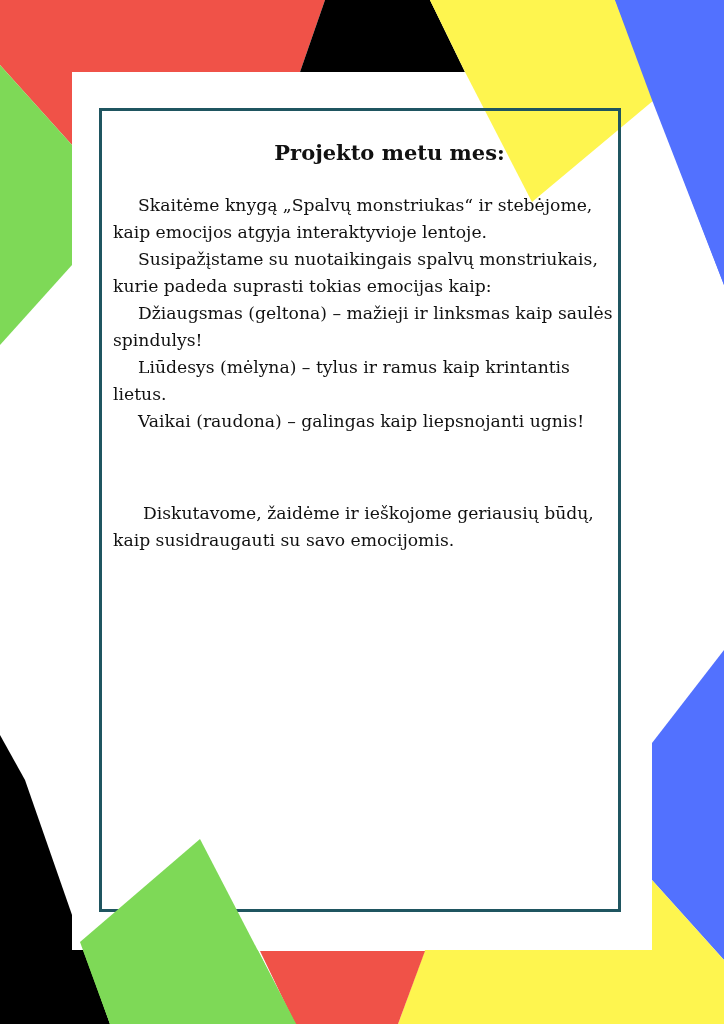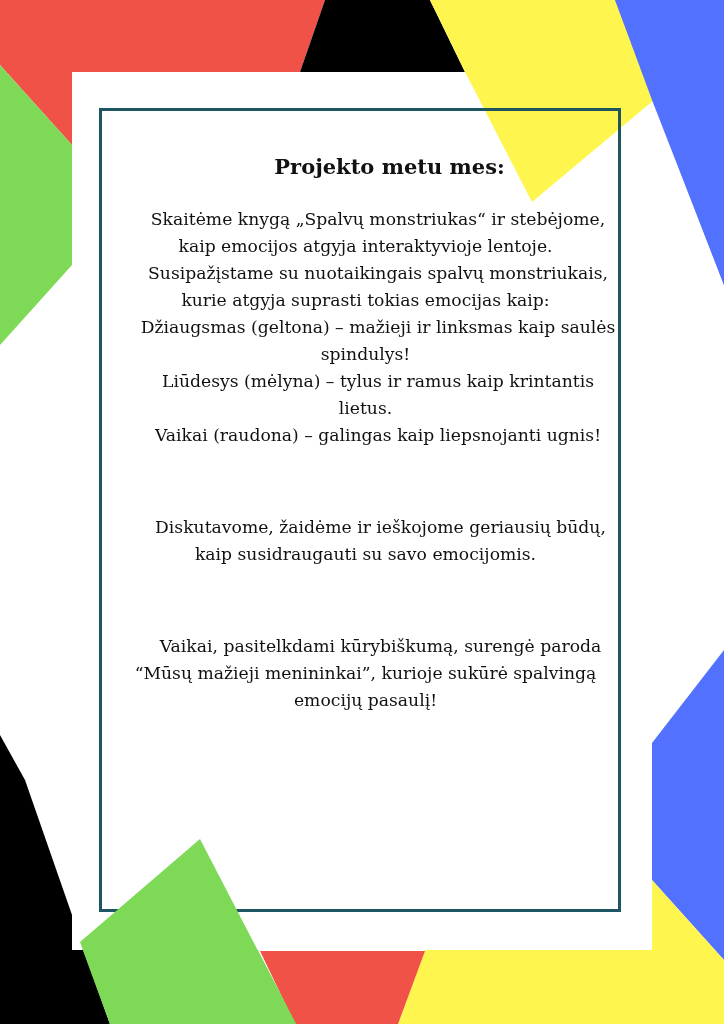--- a/index.html
+++ b/index.html
@@ -1,23 +1,23 @@
 <!DOCTYPE html>
 <html><head>
 <meta charset="utf-8">
 <style>
   html, body { margin: 0; padding: 0; }
   body { width: 724px; height: 1024px; position: relative; overflow: hidden; background: #ffffff; font-family: "DejaVu Serif", "Liberation Serif", serif; }
   #bg { position: absolute; left: 0; top: 0; width: 724px; height: 1024px; }
   .panel { position: absolute; left: 72px; top: 72px; width: 580px; height: 878px; background: #ffffff; }
   .frame { position: absolute; left: 99px; top: 108px; width: 522px; height: 804px; border: 3px solid #1f5560; box-sizing: border-box; }
-  .content { position: absolute; left: 113px; top: 150px; width: 505px; color: #111; }
+  .content { position: absolute; left: 113px; top: 136px; width: 505px; color: #111; }
   .title { text-align: center; font-size: 21px; margin: 0 0 22px 48px; line-height: 34px; }
   .text { font-size: 17.2px; line-height: 27px; margin: 0; }
-  .p { margin: 0; text-align: center; }
+  .p { margin: 0; }
   .indent { text-indent: 25px; }
   .indent2 { text-indent: 30px; margin-top: 38px; }
   .gap { height: 27px; }
 </style>
 </head>
 <body>
 
 <svg id="bg" viewBox="0 0 724 1024" xmlns="http://www.w3.org/2000/svg">
 
   <polygon points="0,0 325,0 300,72 72,72 72,145 0,65" fill="#f05248"></polygon>
@@ -48,22 +48,21 @@
 </svg>
 <div class="frame"></div>
 <svg id="overlay2" viewBox="0 0 724 1024" xmlns="http://www.w3.org/2000/svg" style="position:absolute;left:0;top:0;width:724px;height:1024px;">
   <polygon points="80,942 200,839 296,1024 110,1024" fill="#7ed957"></polygon>
 </svg>
 
 <div class="content">
   <h1 class="title">Projekto metu mes:</h1>
   <div class="text">
     <p class="p indent">Skaitėme knygą „Spalvų monstriukas“ ir stebėjome, kaip emocijos atgyja interaktyvioje lentoje.</p>
-    <p class="p indent">Susipažįstame su nuotaikingais spalvų monstriukais, kurie atgyja suprasti tokias emocijas kaip:</p>
+    <p class="p indent">Susipažįstame su nuotaikingais spalvų monstriukais, kurie padeda suprasti tokias emocijas kaip:</p>
     <p class="p indent">Džiaugsmas (geltona) – mažieji ir linksmas kaip saulės spindulys!</p>
     <p class="p indent">Liūdesys (mėlyna) – tylus ir ramus kaip krintantis lietus.</p>
     <p class="p indent">Vaikai (raudona) – galingas kaip liepsnojanti ugnis!</p>
     <div class="gap"></div>
     <p class="p indent2">Diskutavome, žaidėme ir ieškojome geriausių būdų, kaip susidraugauti su savo emocijomis.</p>
     <div class="gap"></div>
-    <p class="p indent2">Vaikai, pasitelkdami kūrybiškumą, surengė paroda “Mūsų mažieji menininkai”, kurioje sukūrė spalvingą emocijų pasaulį!</p>
   </div>
 </div>
 
 </body></html>

